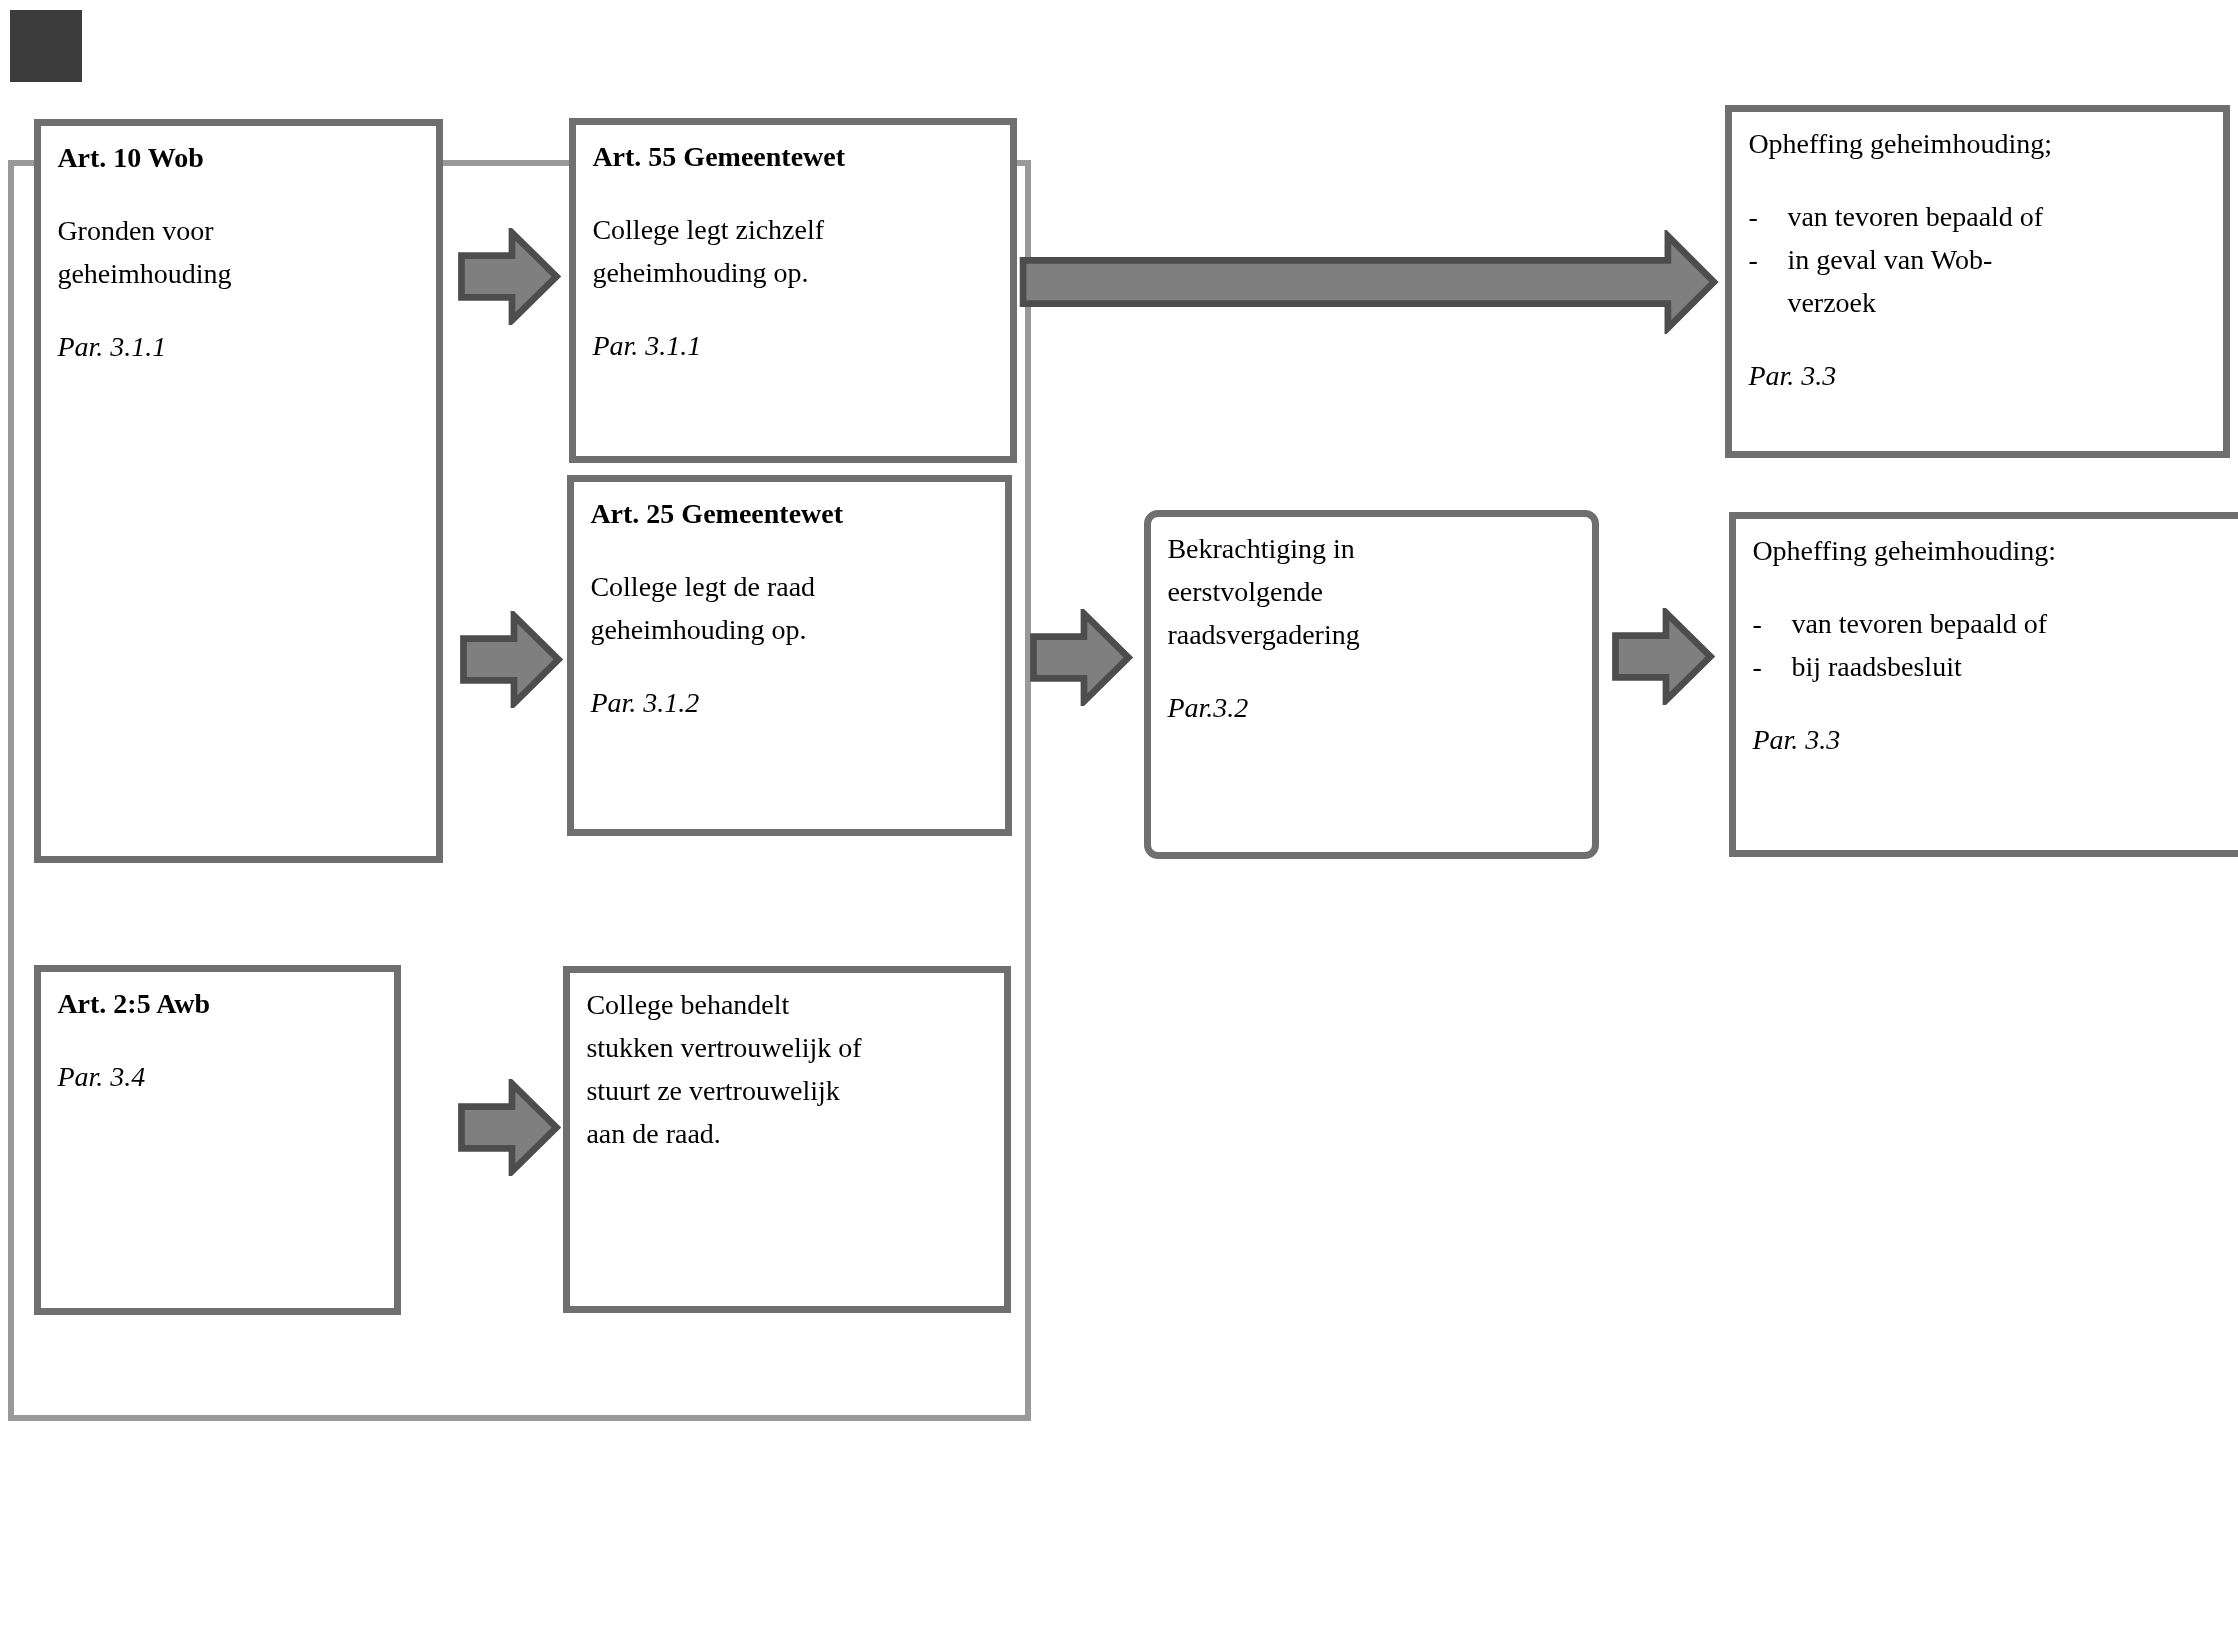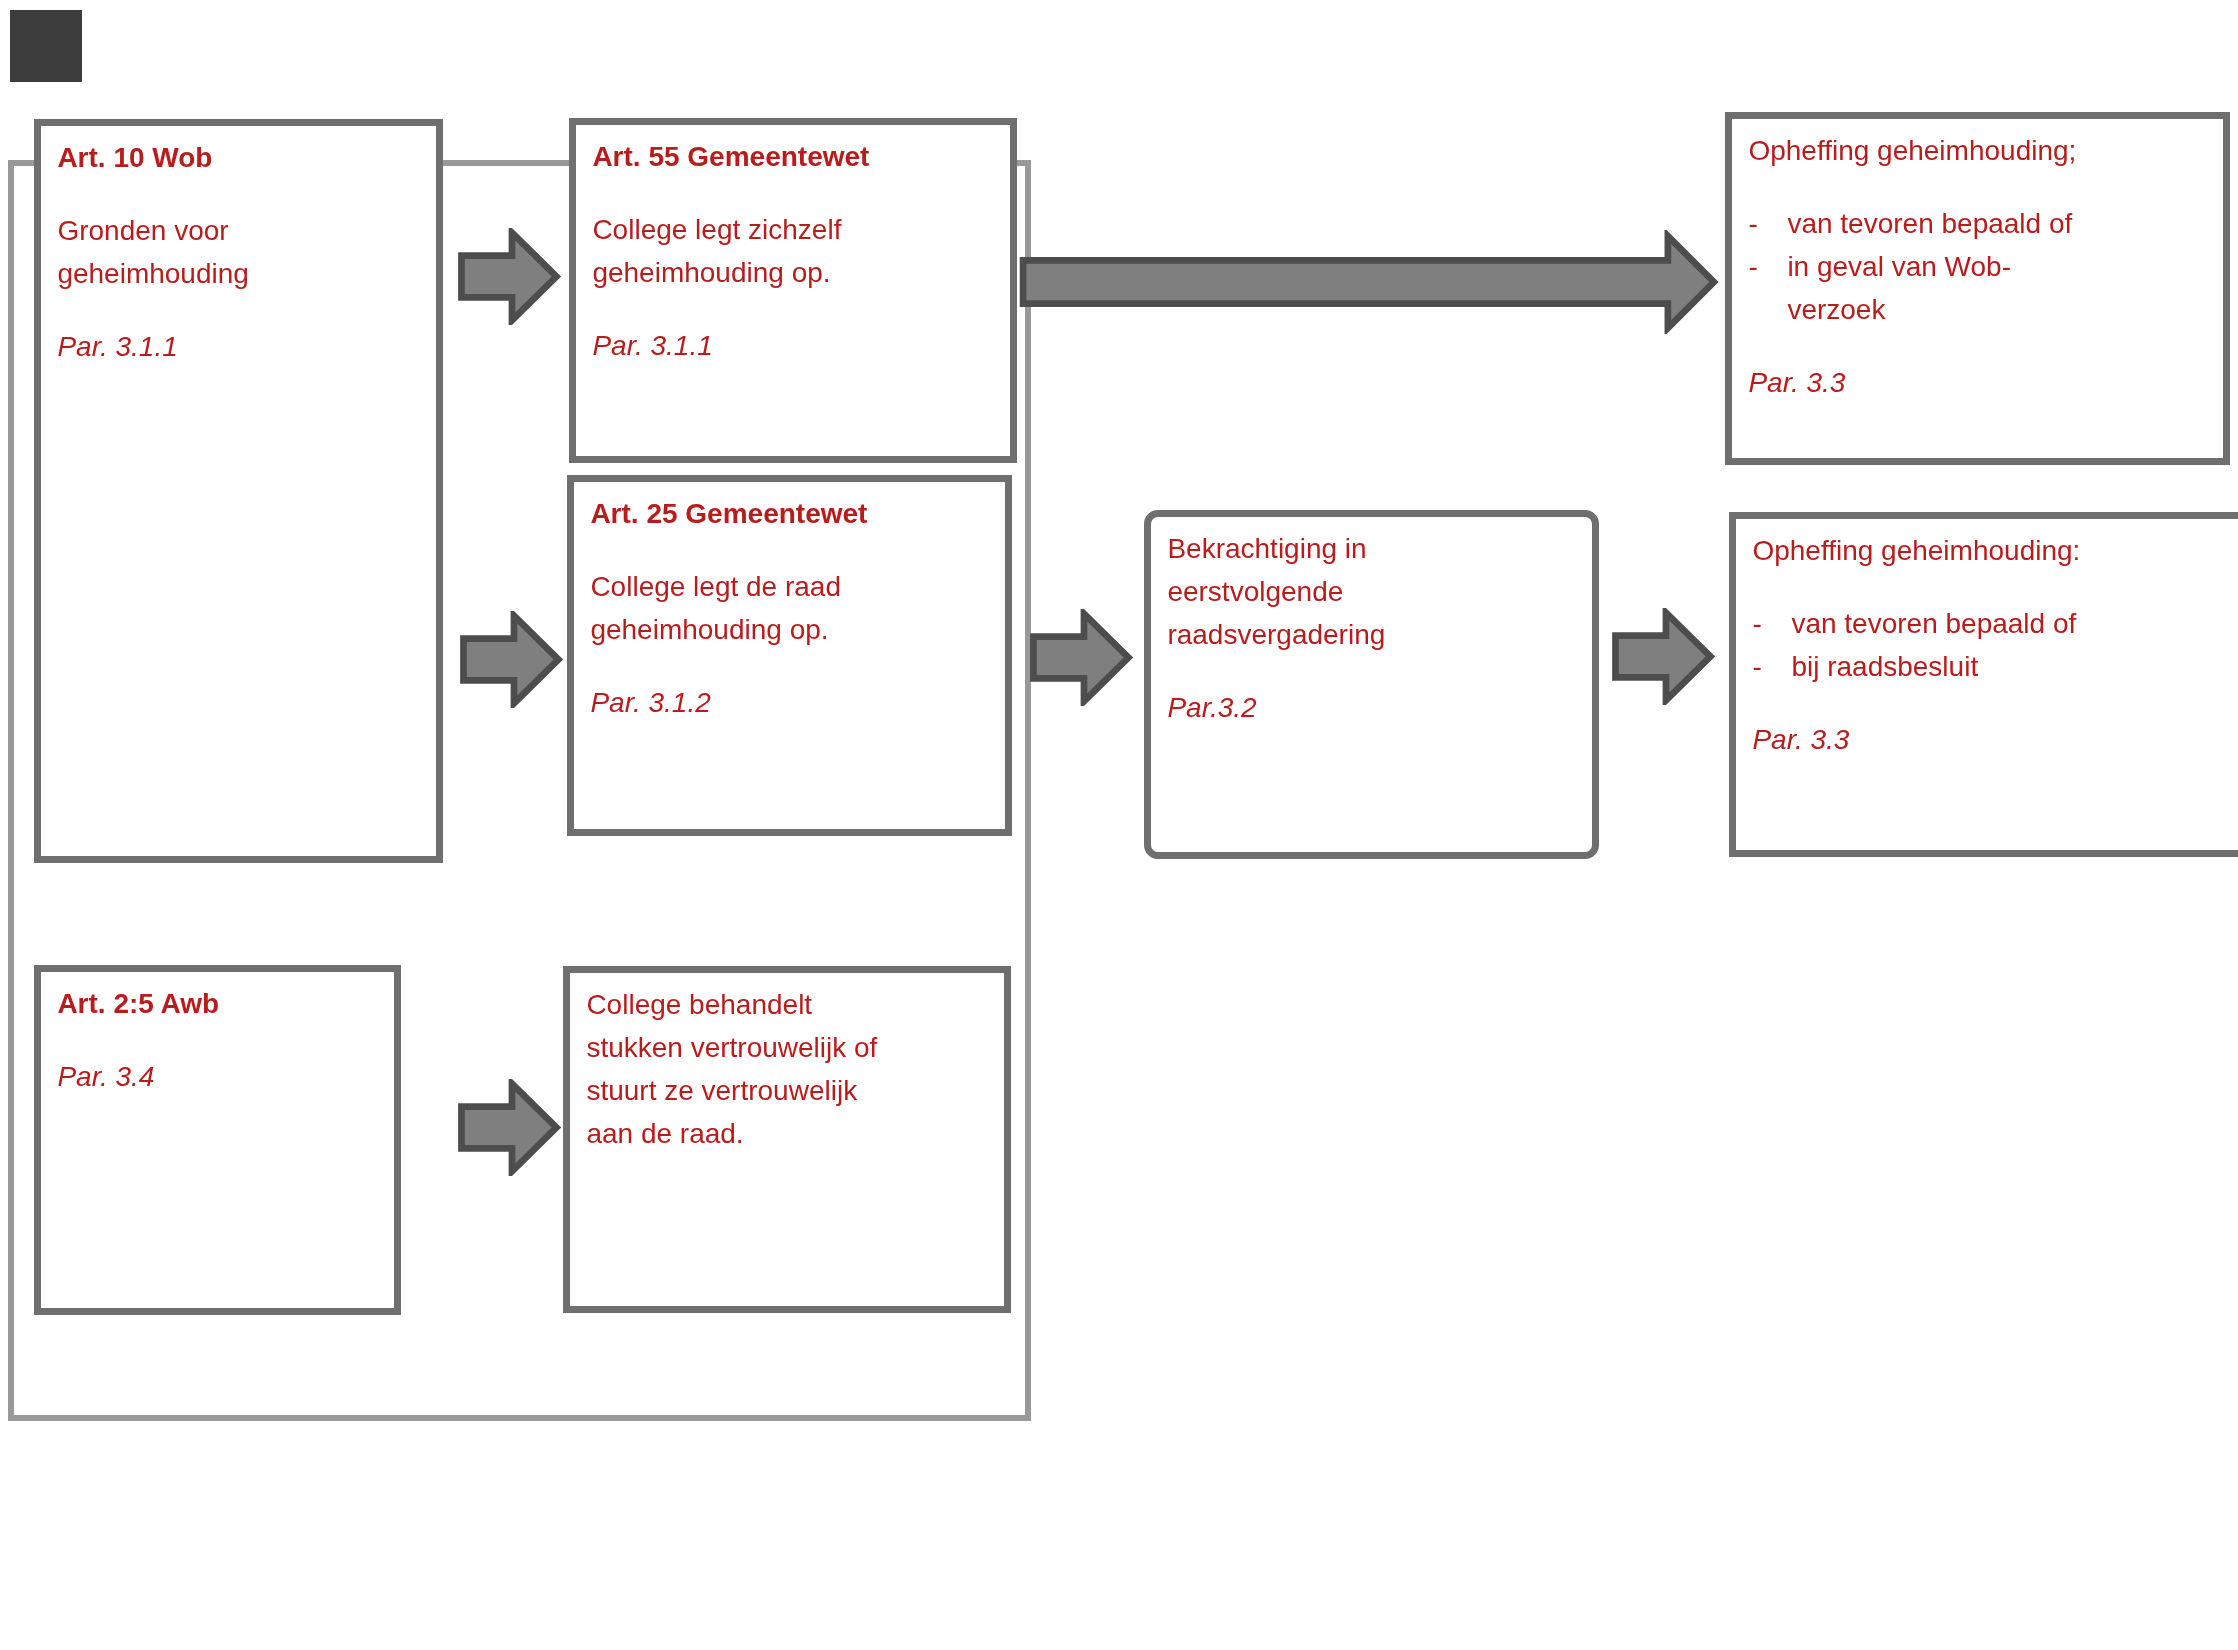--- a/index.html
+++ b/index.html
@@ -1,22 +1,22 @@
 <!DOCTYPE html>
 <html style="font-size:12px"><head>
 <meta charset="utf-8">
 <style>
   * { margin:0; padding:0; box-sizing:border-box; }
   html,body { background:#ffffff; }
   .canvas {
     position:relative;
     width:2239px; height:1650px;
     background:#ffffff;
-    font-family:Liberation Sans, sans-serif;
-    color:#b91c1c;
+    font-family:Liberation Serif, serif;
+    color:#000000;
     overflow:hidden;
     padding-left:25px;
   }
   .corner-square {
     position:absolute; left:9.7px; top:9.7px; width:72px; height:72px;
     background:#3c3c3c;
   }
   .frame {
     position:absolute; left:7.5px; top:160px;
     width:1023px; height:1261px;
@@ -39,21 +39,21 @@
   .bullets { margin:0 0 30px 0; }
   .bullet-row { display:flex; }
   .dash  { width:39px; flex:0 0 39px; }
   .btext { white-space:pre-line; }
   .arrow { position:absolute; z-index:3; }
 
   .box-1 { left:34px;   top:119px;  width:409px; height:744px; }
   .box-2 { left:569px;  top:118px;  width:448px; height:345px; }
   .box-3 { left:567px;  top:475px;  width:445px; height:361px; }
   .box-4 { left:1144px; top:510px;  width:455px; height:349px;border-radius:14px; }
-  .box-5 { left:1725px; top:112px;  width:505px; height:353px; }
+  .box-5 { left:1725px; top:105px;  width:505px; height:353px; }
   .box-6 { left:1729px; top:512px;  width:518px; height:345px; }
   .box-7 { left:34px;   top:965px; width:367px; height:350px; }
   .box-8 { left:563px;  top:966px; width:448px; height:347px; }
 
   .arrow-1    { left:457px;  top:228px;  }
   .arrow-2    { left:459px;  top:611px;  }
   .arrow-3    { left:1029px; top:609px;  }
   .arrow-4    { left:1611px; top:608px;  }
   .arrow-5    { left:457px;  top:1079px; }
   .arrow-long { left:1018px; top:230px;  }

